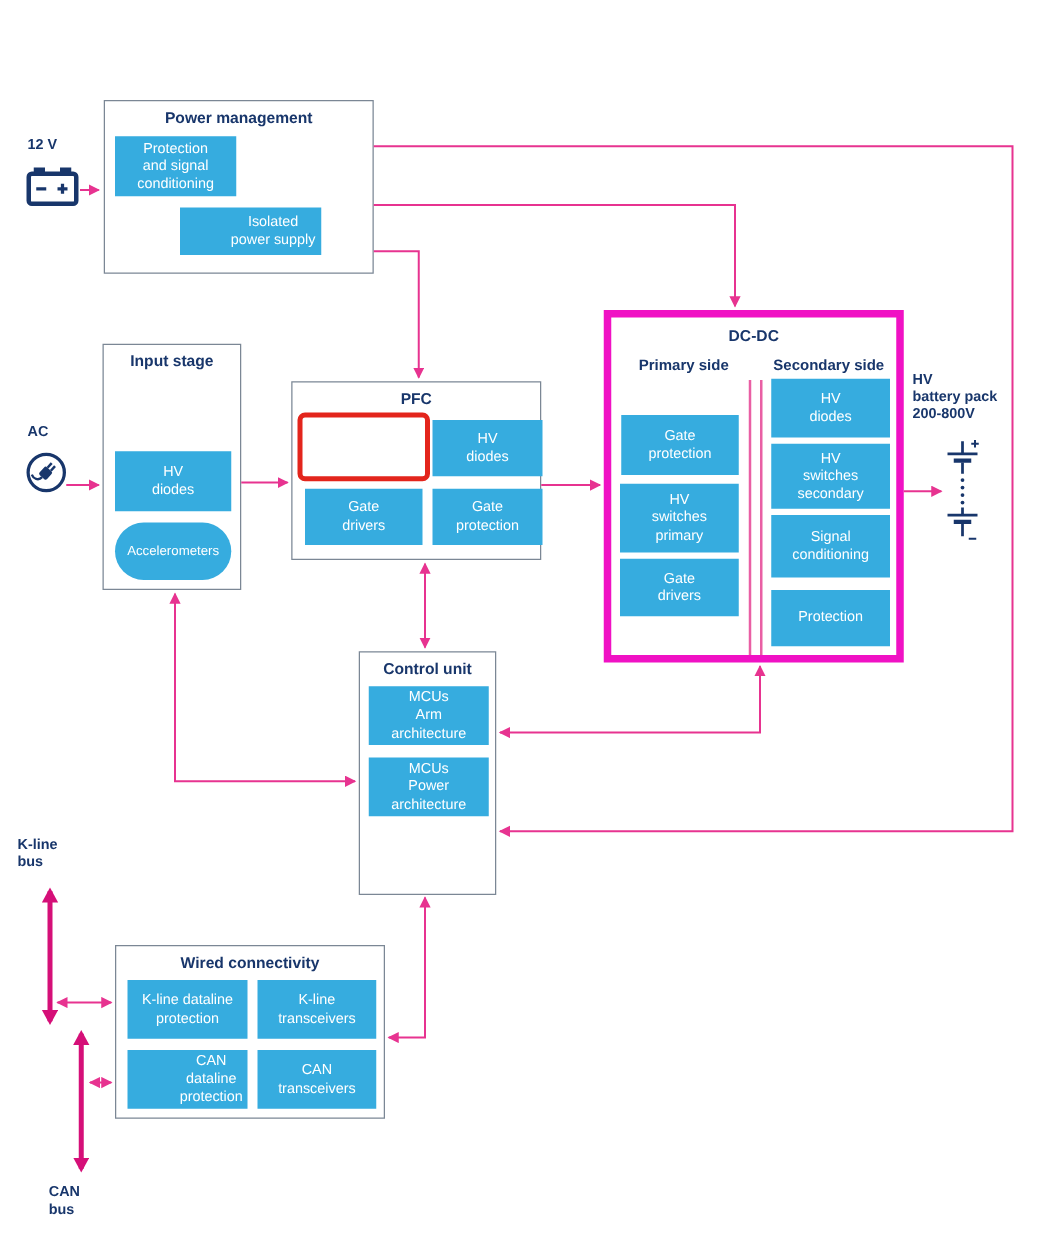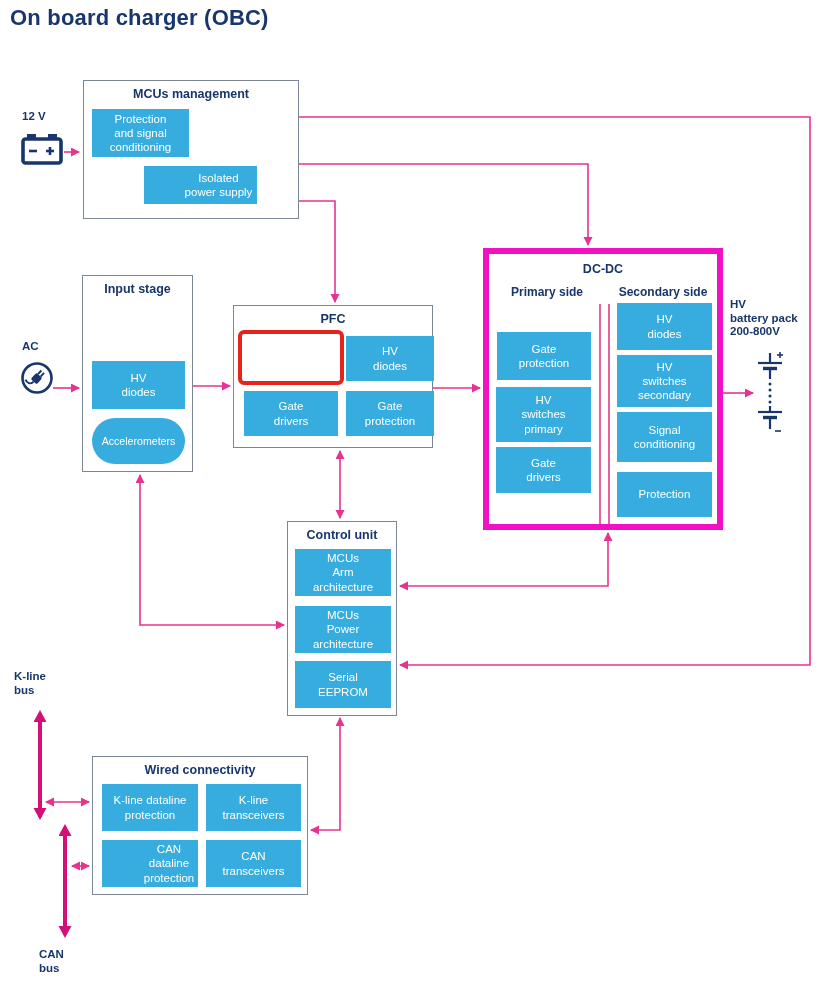--- a/index.html
+++ b/index.html
@@ -38,21 +38,20 @@
   }
   .iso-line{position:absolute;width:2px;background:#E95FA4;}
   #connector-layer{position:absolute;left:0;top:0;z-index:10;pointer-events:none;}
   .icon-abs{position:absolute;}
 </style>
 </head>
 <body>
 
 <div id="stage">
 
-  <div id="page-title">On board charger (OBC)</div>
 
   <div class="ext-label" style="left:22px;top:110px;width:44px;">12 V</div>
   <svg class="icon-abs" style="left:20px;top:132px;" width="46" height="36" viewBox="0 0 46 36">
     <rect x="7" y="2" width="9" height="6" fill="#18366B"></rect>
     <rect x="28" y="2" width="9" height="6" fill="#18366B"></rect>
     <rect x="3" y="7" width="38" height="24" rx="2.5" fill="none" stroke="#18366B" stroke-width="3.6"></rect>
     <line x1="9" y1="19" x2="17" y2="19" stroke="#18366B" stroke-width="2.6"></line>
     <line x1="26" y1="19" x2="34" y2="19" stroke="#18366B" stroke-width="2.6"></line>
     <line x1="30" y1="15" x2="30" y2="23" stroke="#18366B" stroke-width="2.6"></line>
   </svg>
@@ -62,21 +61,21 @@
     <circle cx="19" cy="20" r="14.5" fill="none" stroke="#18366B" stroke-width="2.6"></circle>
     <g transform="rotate(42 19 20)">
       <rect x="15" y="16.5" width="8" height="8.5" rx="1.6" fill="#18366B"></rect>
       <line x1="17.2" y1="16.5" x2="17.2" y2="11.5" stroke="#18366B" stroke-width="2"></line>
       <line x1="20.8" y1="16.5" x2="20.8" y2="11.5" stroke="#18366B" stroke-width="2"></line>
       <path d="M19,25 C19,29.5 14.5,30.5 11.5,29" fill="none" stroke="#18366B" stroke-width="1.9"></path>
     </g>
   </svg>
 
   <div class="box" style="left:83px;top:80px;width:216px;height:139px;">
-    <div class="box-title">MCUs management</div>
+    <div class="box-title">Power management</div>
     <div class="chip" style="left:8px;top:28px;width:97px;height:48px;">Protection
 and signal
 conditioning</div>
     <div class="chip" style="left:60px;top:85px;width:113px;height:38px;padding-left:38px;">Isolated
 power supply</div>
   </div>
 
   <div class="box" style="left:82px;top:275px;width:111px;height:197px;">
     <div class="box-title">Input stage</div>
     <div class="chip" style="left:9px;top:85px;width:93px;height:48px;">HV
@@ -140,22 +139,20 @@
   </svg>
 
   <div class="box" style="left:287px;top:521px;width:110px;height:195px;">
     <div class="box-title">Control unit</div>
     <div class="chip" style="left:7px;top:27px;width:96px;height:47px;">MCUs
 Arm
 architecture</div>
     <div class="chip" style="left:7px;top:84px;width:96px;height:47px;">MCUs
 Power
 architecture</div>
-    <div class="chip" style="left:7px;top:139px;width:96px;height:47px;">Serial
-EEPROM</div>
   </div>
 
   <div class="box" style="left:92px;top:756px;width:216px;height:139px;">
     <div class="box-title">Wired connectivity</div>
     <div class="chip" style="left:9px;top:27px;width:96px;height:47px;">K-line dataline
 protection</div>
     <div class="chip" style="left:113px;top:27px;width:95px;height:47px;">K-line
 transceivers</div>
     <div class="chip" style="left:9px;top:83px;width:96px;height:47px;padding-left:40px;">CAN dataline
 protection</div>

